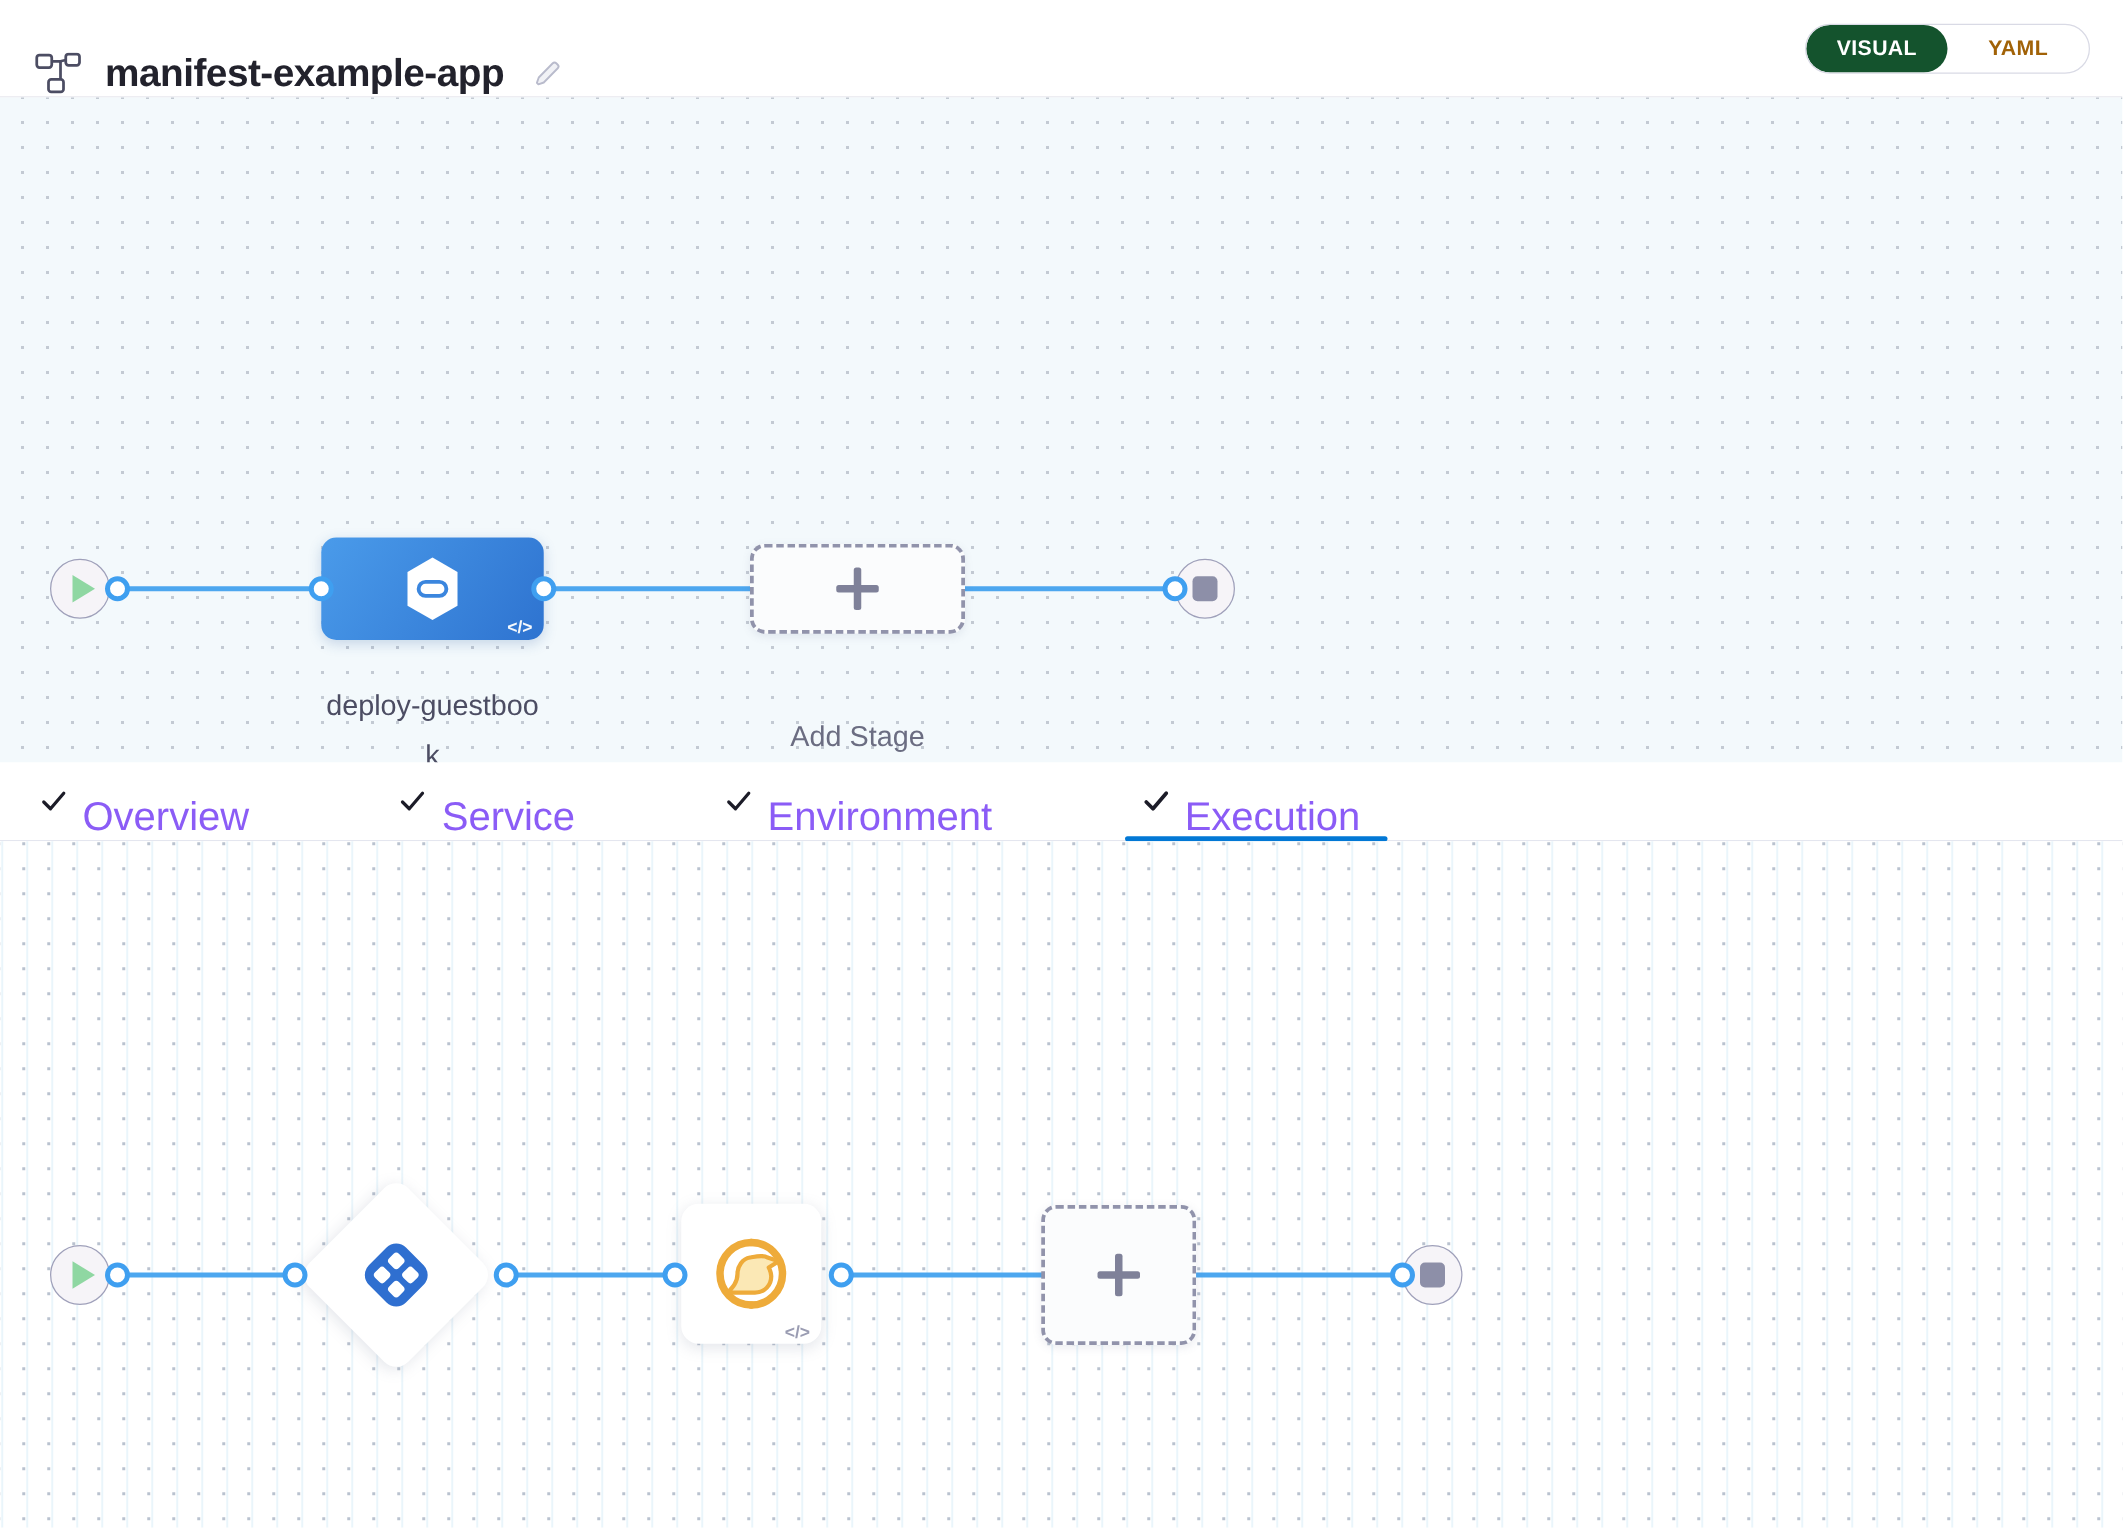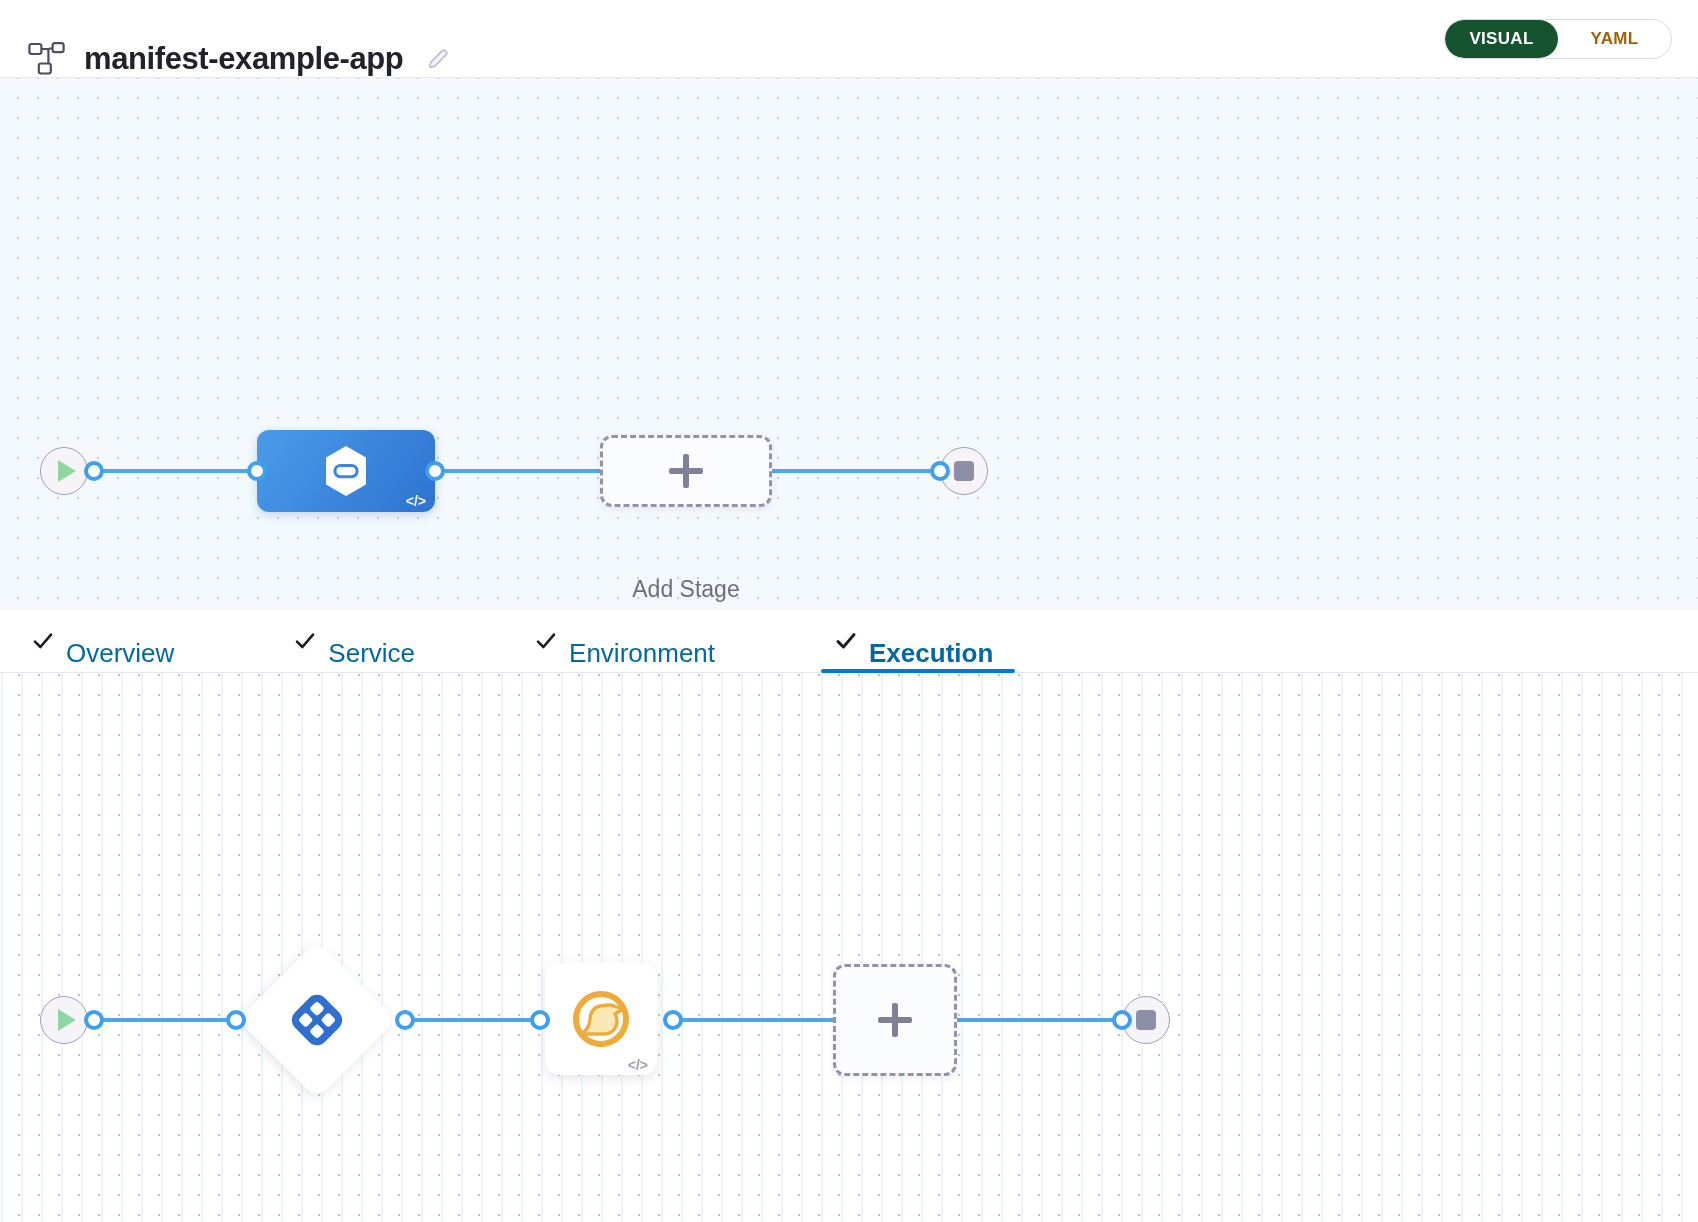--- a/index.html
+++ b/index.html
@@ -123,26 +123,26 @@
     font-family: "Liberation Sans", sans-serif;
   }
   .tab:last-child { margin-right: 0; }
   .tab-check {
     width: 22px;
     height: 22px;
     flex: none;
     display: block;
   }
   .tab-label {
-    font-size: 26px;
-    color: #0369a1;
+    font-size: 32px;
+    color: #8b5cf6;
     white-space: nowrap;
     margin-top: 24px;
   }
-  .tab.active .tab-label { font-weight: bold; text-align: right; }
+  .tab.active .tab-label { font-weight: normal; text-align: right; }
   .tab.active::after {
     content: "";
     position: absolute;
     left: -14px;
     right: 12px;
     bottom: -1px;
     height: 4px;
     background: #0278d5;
     border-radius: 2px;
   }
@@ -364,20 +364,21 @@
 
   <div class="stage-node" style="left:257px; top:352px;">
     <svg class="stage-hex" viewBox="0 0 54 54">
       <path d="M27 2 L47 13.5 L47 40.5 L27 52 L7 40.5 L7 13.5 Z" fill="#ffffff"></path>
       <path d="M21.5 21.5 a5.6 5.6 0 1 0 0 11.2 h11 a5.6 5.6 0 1 0 0 -11.2 h-11" fill="none" stroke="#3b86de" stroke-width="3.1" stroke-linecap="round"></path>
     </svg>
     <span class="code-badge">&lt;/&gt;</span>
   </div>
   <div class="port" style="left:247px; top:383px;"></div>
   <div class="port" style="left:425px; top:383px;"></div>
+  <div class="node-caption" style="left:257px; top:467px; width:178px;">deploy-guestbook</div>
 
   <div class="add-node" style="left:600px; top:357px; width:172px; height:72px;">
     <div class="plus-glyph"></div>
   </div>
   <div class="node-caption muted" style="left:600px; top:492px; width:172px;">Add Stage</div>
 
   <div class="port" style="left:930px; top:383px;"></div>
   <div class="terminal-node" style="left:940px; top:369px;">
     <div class="stop-sq"></div>
   </div>

